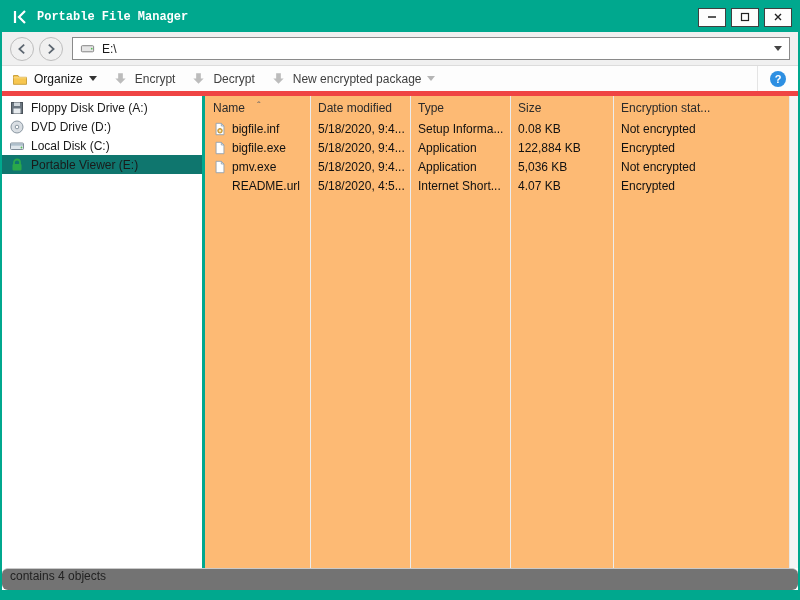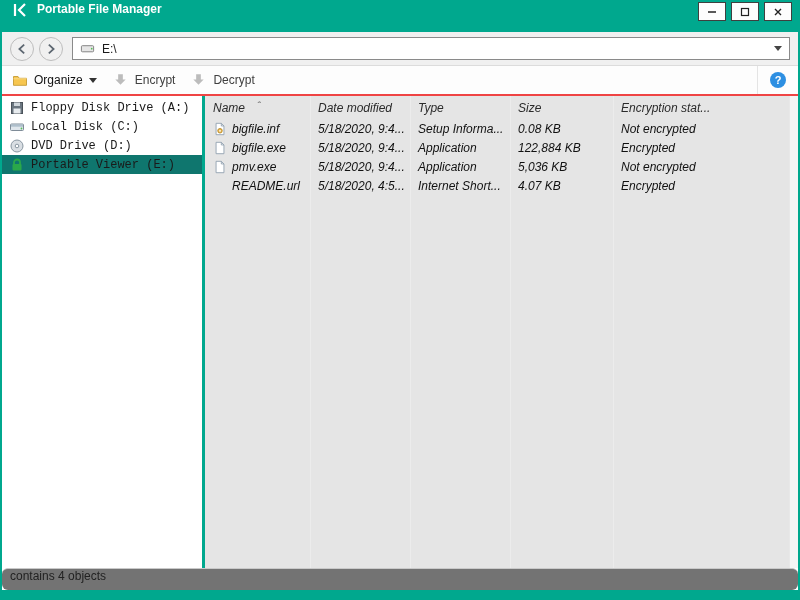--- a/index.html
+++ b/index.html
@@ -18,22 +18,23 @@
     border: 2px solid #00a88e;
     border-bottom-width: 10px;
     display: flex; flex-direction: column;
     background: #fff;
   }
 
   
   .titlebar {
     flex: 0 0 30px;
     background: #00a88e;
-    display: flex; 
+    display: flex; align-items: center;
     padding: 0 6px 0 10px;
+    font-family: Liberation Mono, monospace;
   }
   .logo { width: 16px; height: 16px; }
   .title { color: #fff; font-weight: bold; margin-left: 9px; }
   .caption-buttons { margin-left: auto; display: flex; gap: 5px; }
   .cap-btn {
     width: 28px; height: 19px;
     background: #fdfdfd;
     border: 1px solid #3f3f3f;
     display: flex; align-items: center; justify-content: center;
   }
@@ -59,48 +60,48 @@
     display: flex; align-items: center;
     padding: 0 7px; gap: 7px;
   }
   .addr-icon { width: 15px; height: 15px; }
   .addr-chevron { margin-left: auto; }
 
   
   .toolbar {
     flex: 0 0 30px;
     background: #fdfdfd;
-    border-bottom: 2px solid #ef4444;
+    border-bottom: 5px solid #ef4444;
     display: flex; align-items: stretch;
   }
   .tb-left { flex: 1; display: flex; align-items: center; gap: 16px; padding: 0 10px; }
   .tb-item { display: flex; align-items: center; gap: 6px; }
   .tb-item .label { color: #111; }
   .tb-item.disabled .label { color: #404040; }
   .tb-right {
     display: flex; align-items: center; gap: 9px;
     padding: 0 12px;
     border-left: 1px solid #e4e4e4;
   }
   .help-badge {
     width: 16px; height: 16px; border-radius: 50%;
     background: #2d8fe2; color: #fff;
     font-size: 11px; font-weight: bold;
     display: flex; align-items: center; justify-content: center;
   }
 
   
   .content { flex: 1; display: flex; min-height: 0; }
-  .sidebar { width: 200px; background: #fff; padding-top: 2px; overflow: hidden; font-family: Liberation Mono, monospace; }
+  .sidebar { width: 200px; background: #fff; padding-top: 2px; overflow: hidden; }
   .side-item { height: 19px; display: flex; align-items: center; gap: 6px; padding: 0 4px 0 7px; }
   .side-item.selected { background: #0f766e; }
   .sicon { width: 16px; height: 16px; flex: 0 0 auto; }
   .divider { width: 3px; background: #00a88e; }
 
-  .file-area { flex: 1; position: relative; background: #e5e5e5; overflow: hidden; font-style: italic; }
+  .file-area { flex: 1; position: relative; background: #fdba74; overflow: hidden; }
   .vline { position: absolute; top: 0; bottom: 0; width: 1px; background: #ececec; }
   .grid { display: grid; grid-template-columns: 105px 100px 100px 103px 1fr; }
   .hrow { height: 23px; align-items: center; color: #2b2b2b; }
   .hcell { padding-left: 8px; white-space: nowrap; overflow: hidden; }
   .sort-caret { color: #666; font-size: 11px; margin-left: 12px; position: relative; top: -2px; }
   .frow { height: 19px; align-items: center; }
   .fcell { padding-left: 8px; white-space: nowrap; overflow: hidden; color: #111; }
   .name-cell { display: flex; align-items: center; gap: 5px; }
   .ficon { width: 14px; height: 14px; flex: 0 0 auto; }
   .scroll-track {
@@ -212,20 +213,33 @@
         <span class="label">Encrypt</span>
       </div>
       <div class="tb-item disabled">
         <span class="sicon">
             <svg width="15" height="15" viewBox="0 0 16 16">
               <polygon points="5.5,2.5 10.5,2.5 10.5,8 13.5,8 8,13.5 2.5,8 5.5,8" fill="#bcbcbc"></polygon>
             </svg>
           </span>
         <span class="label">Decrypt</span>
       </div>
+      <div class="tb-item disabled">
+        <span class="sicon">
+            <svg width="15" height="15" viewBox="0 0 16 16">
+              <polygon points="5.5,2.5 10.5,2.5 10.5,8 13.5,8 8,13.5 2.5,8 5.5,8" fill="#bcbcbc"></polygon>
+            </svg>
+          </span>
+        <span class="label">New encrypted package</span>
+        <span>
+            <svg width="8" height="5" viewBox="0 0 8 5">
+              <polygon points="0,0 8,0 4,5" fill="#b5b5b5"></polygon>
+            </svg>
+          </span>
+      </div>
     </div>
     <div class="tb-right">
       <span class="help-badge">?</span>
     </div>
   </div>
 
   <div class="content">
     <div class="sidebar">
         <div class="side-item">
           <span class="sicon">
@@ -233,35 +247,35 @@
               <rect x="2.5" y="2.5" width="11" height="11" fill="#6b7680" stroke="#4a525a"></rect>
               <rect x="5" y="2.5" width="6" height="3.5" fill="#cfd6db"></rect>
               <rect x="4.5" y="8.5" width="7" height="5" fill="#e8ecef"></rect>
             </svg>
           </span>
           <span>Floppy Disk Drive (A:)</span>
         </div>
         <div class="side-item">
           <span class="sicon">
             <svg width="16" height="16" viewBox="0 0 16 16">
+              <circle cx="8" cy="8" r="6" fill="#d9dee3" stroke="#8a97a2"></circle>
+              <circle cx="8" cy="8" r="1.8" fill="#fff" stroke="#8a97a2"></circle>
+            </svg>
+          </span>
+          <span>DVD Drive (D:)</span>
+        </div>
+        <div class="side-item">
+          <span class="sicon">
+            <svg width="16" height="16" viewBox="0 0 16 16">
               <rect x="1.5" y="5" width="13" height="6.5" rx="1" fill="#dfe6ec" stroke="#7f8c98"></rect>
               <rect x="2" y="5.5" width="12" height="2.2" fill="#aebfcc"></rect>
               <circle cx="12.5" cy="9.5" r="0.9" fill="#57c057"></circle>
             </svg>
           </span>
           <span>Local Disk (C:)</span>
-        </div>
-        <div class="side-item">
-          <span class="sicon">
-            <svg width="16" height="16" viewBox="0 0 16 16">
-              <circle cx="8" cy="8" r="6" fill="#d9dee3" stroke="#8a97a2"></circle>
-              <circle cx="8" cy="8" r="1.8" fill="#fff" stroke="#8a97a2"></circle>
-            </svg>
-          </span>
-          <span>DVD Drive (D:)</span>
         </div>
         <div class="side-item selected">
           <span class="sicon">
             <svg width="16" height="16" viewBox="0 0 16 16">
               <path d="M5 7.5 V5.5 a3 3 0 0 1 6 0 V7.5" fill="none" stroke="#2aa84a" stroke-width="1.8"></path>
               <rect x="3.5" y="7" width="9" height="6.5" rx="1" fill="#2aa84a"></rect>
             </svg>
           </span>
           <span>Portable Viewer (E:)</span>
         </div>

